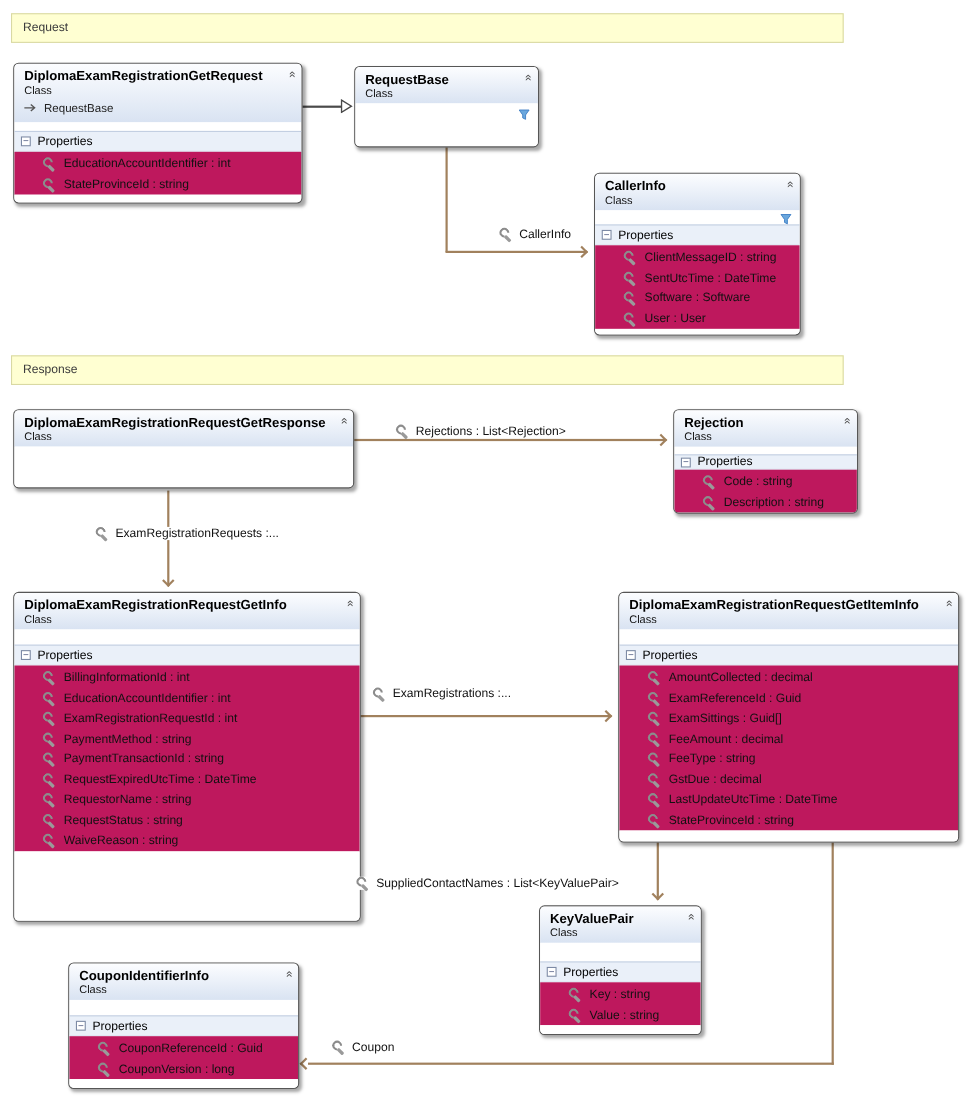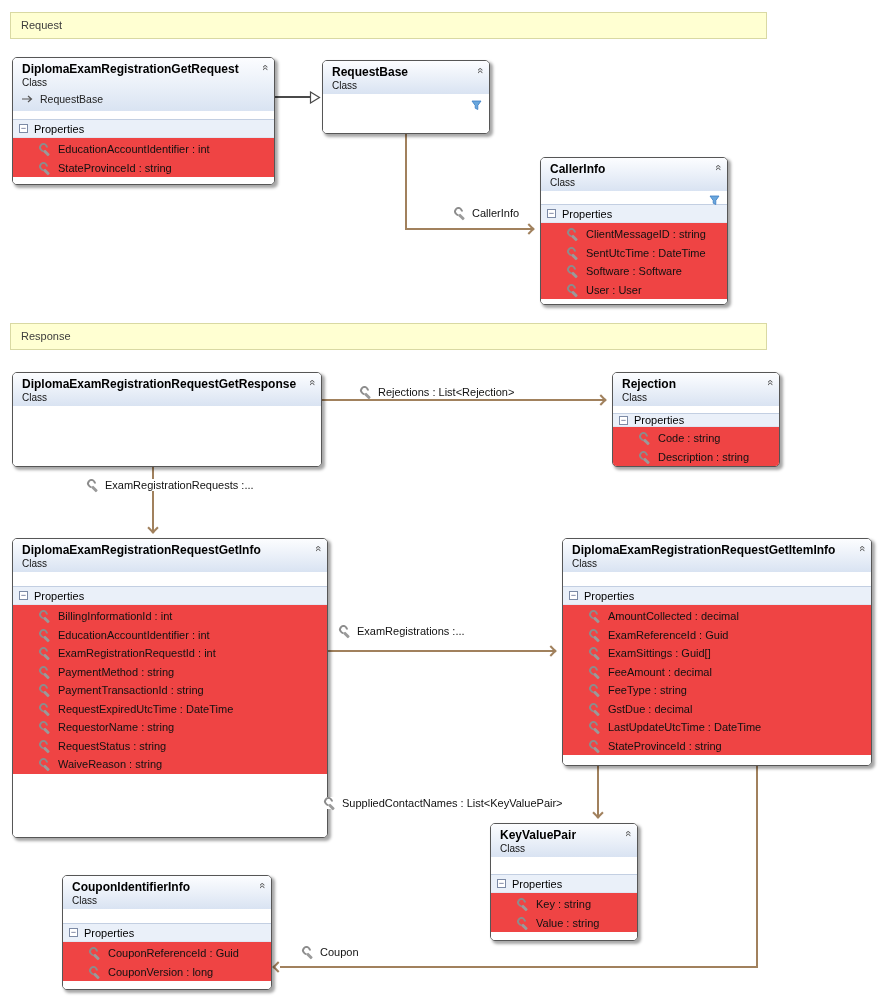--- a/index.html
+++ b/index.html
@@ -23,21 +23,21 @@
   .chevron { position:absolute; top:5px; right:6px; font-size:11px; color:#4a4a4a;
              transform:rotate(90deg); display:inline-block; line-height:9px; cursor:pointer; }
   .funnel { position:absolute; right:7px; }
   .hgap { background:#ffffff; }
   .cls-body { flex:1; background:#ffffff; position:relative; }
   .sec { display:flex; align-items:center; gap:6px; background:#eaf0f9;
          border-top:1px solid #c3cfe2; border-bottom:1px solid #dfe6f2;
          padding:0 6px; height:19px; font-size:11px; color:#000; }
   .minus { width:9px; height:9px; border:1px solid #7c8aa5; background:#fff; font-size:9px;
            line-height:7px; text-align:center; color:#44507a; cursor:pointer; flex:0 0 9px; }
-  .props { background:#ef4444; padding-top:2px; }
+  .props { background:#be185d; padding-top:2px; }
   .prop { display:flex; align-items:center; gap:7px; padding-left:26px; height:18.5px;
           font-size:11px; color:#111; white-space:nowrap; }
 
   
   .wrench { position:relative; width:12px; height:12px; flex:0 0 12px; }
   .wrench::before { content:""; position:absolute; left:0; top:0; width:5px; height:5px;
                     border:2px solid #8c8c8c; border-radius:50%; border-right-color:transparent;
                     transform:rotate(45deg); }
   .wrench::after { content:""; position:absolute; left:5px; top:6px; width:7px; height:3px;
                    background:#9a9a9a; border-radius:1px; transform:rotate(45deg); transform-origin:left center; }
@@ -166,21 +166,21 @@
           <span>Software : Software</span>
         </div>
       <div class="prop">
           <span class="wrench"></span>
           <span>User : User</span>
         </div>
     </div>
     <div class="cls-body"></div>
   </div>
 
-  <div class="cls" style="left:12px;top:372px;width:310px;height:95px">
+  <div class="cls" style="left:12px;top:372px;width:310px;height:72px">
     <div class="cls-header">
       <div class="cls-title">DiplomaExamRegistrationRequestGetResponse</div>
       <div class="cls-kind">Class</div>
       <span class="chevron">«</span>
     </div>
     <div class="cls-body"></div>
   </div>
 
   <div class="cls" style="left:612px;top:372px;width:168px;height:95px">
     <div class="cls-header">

